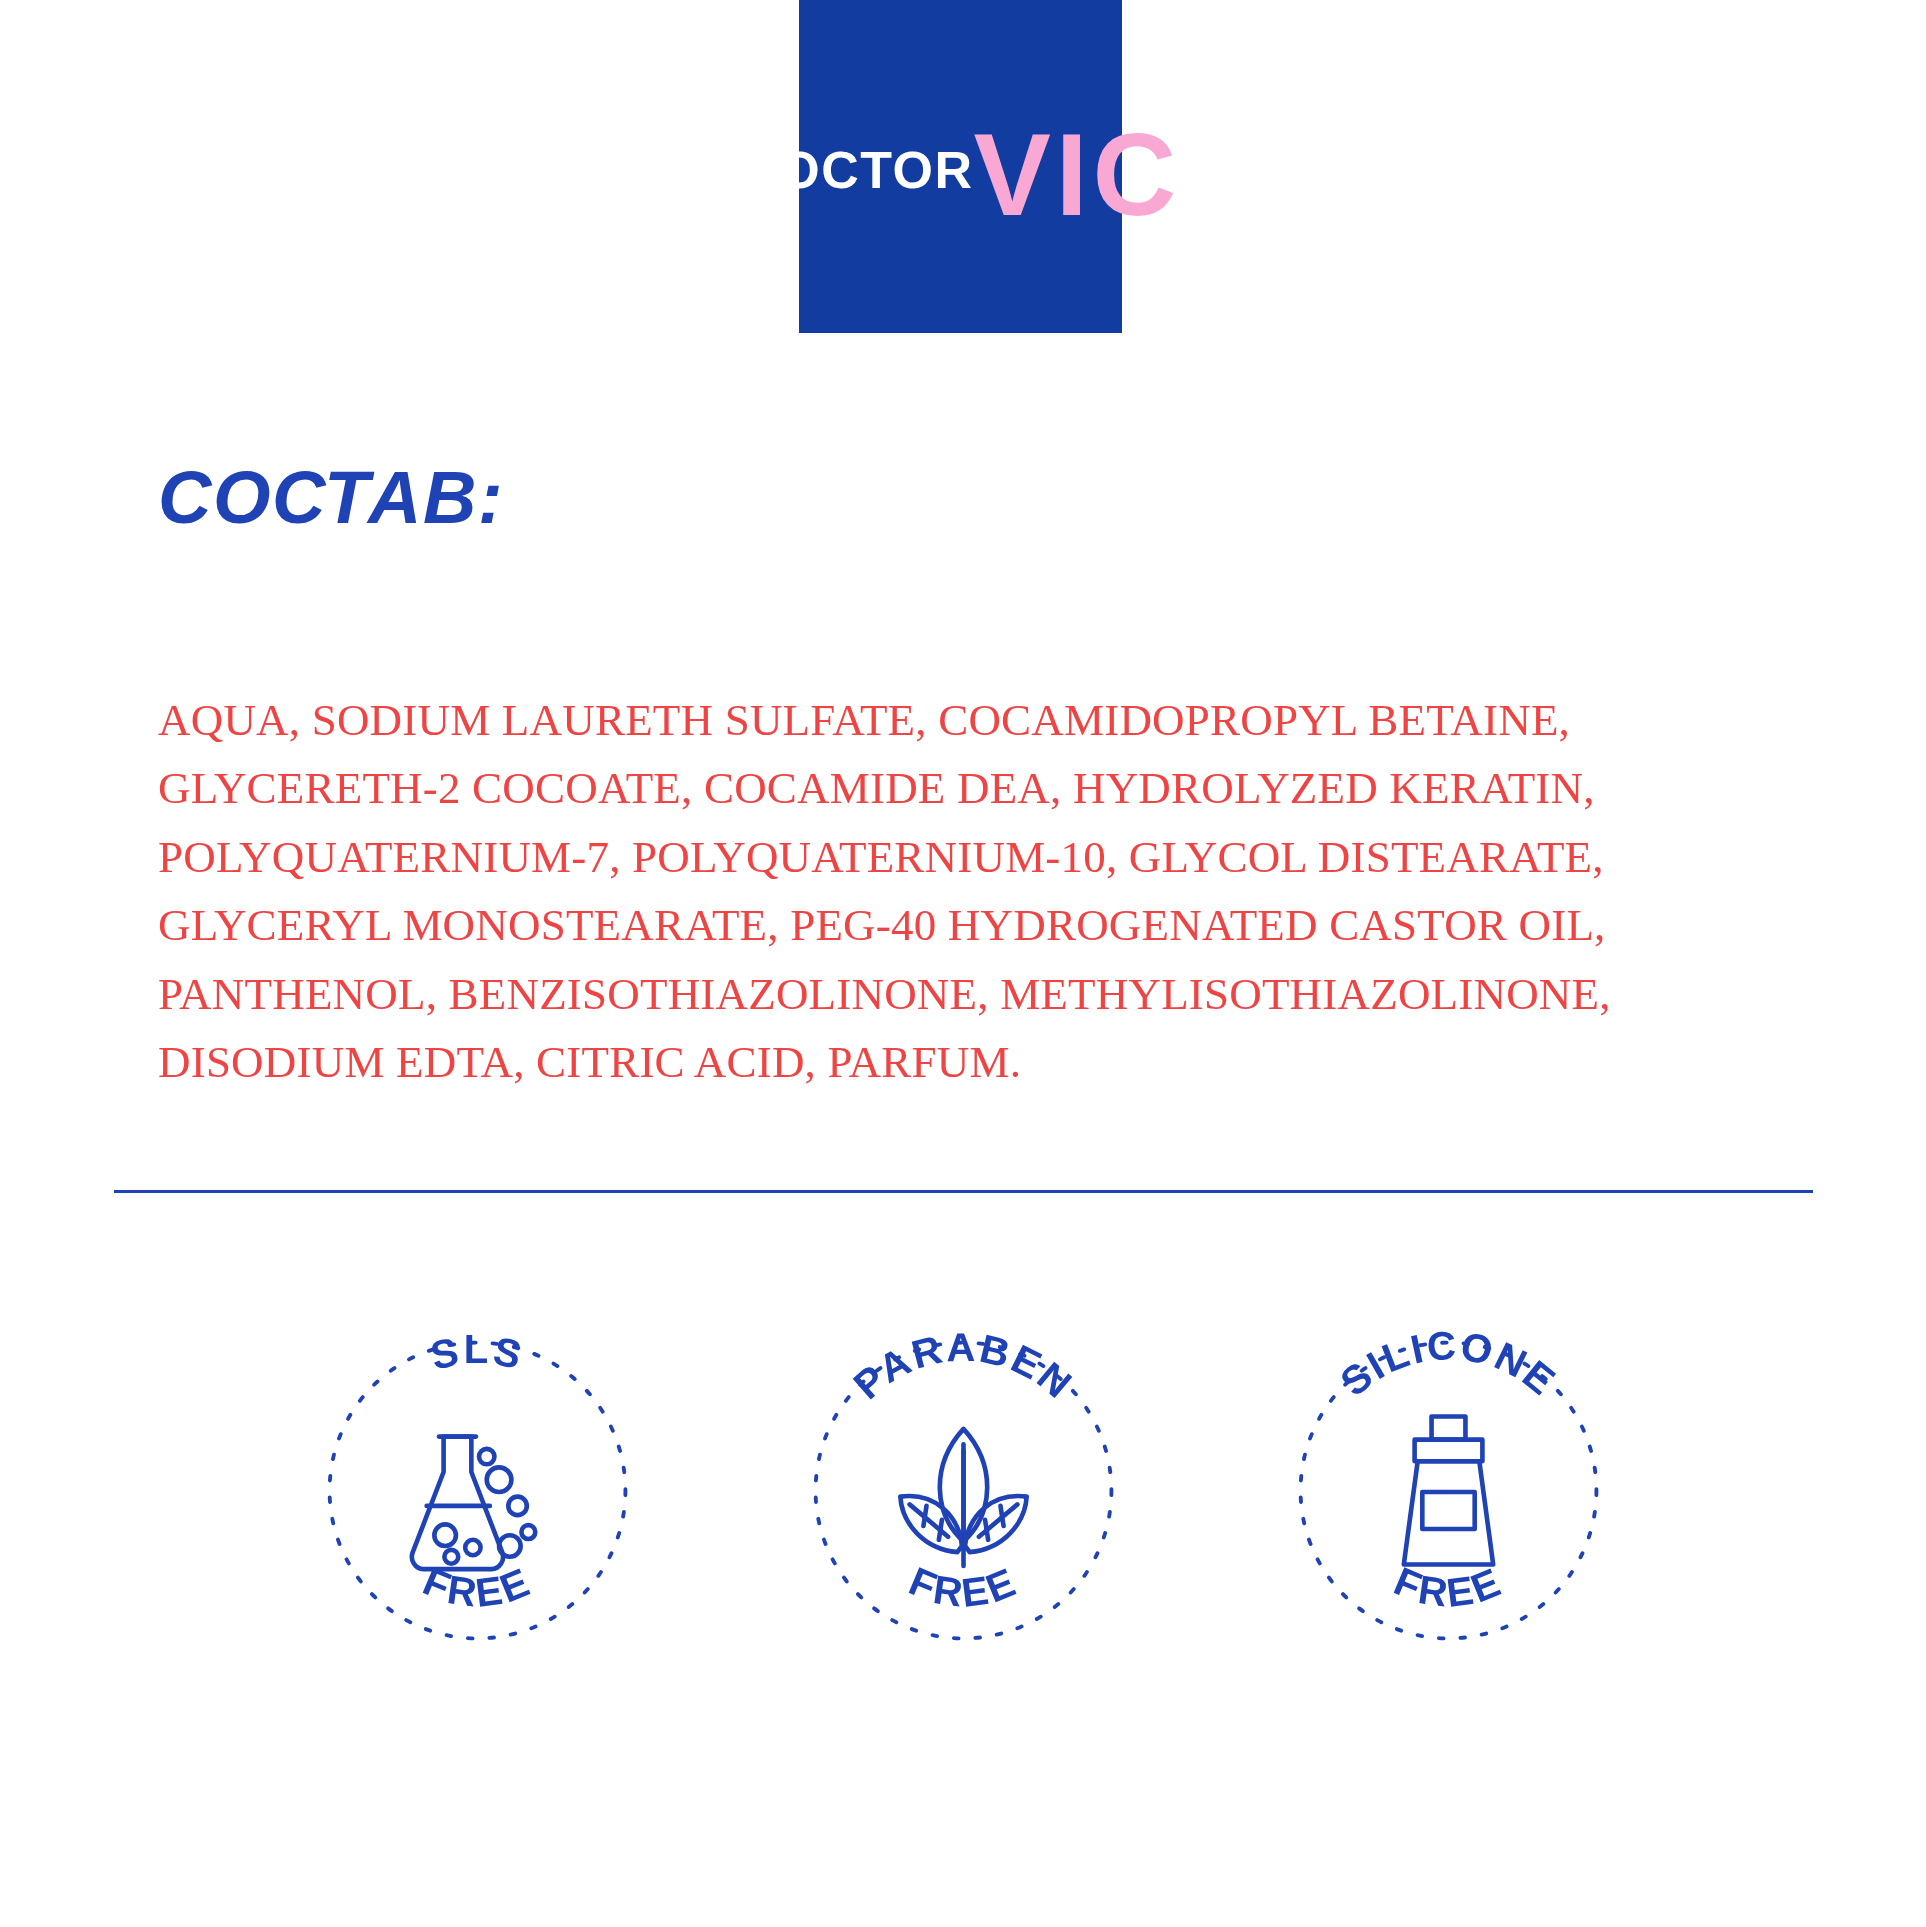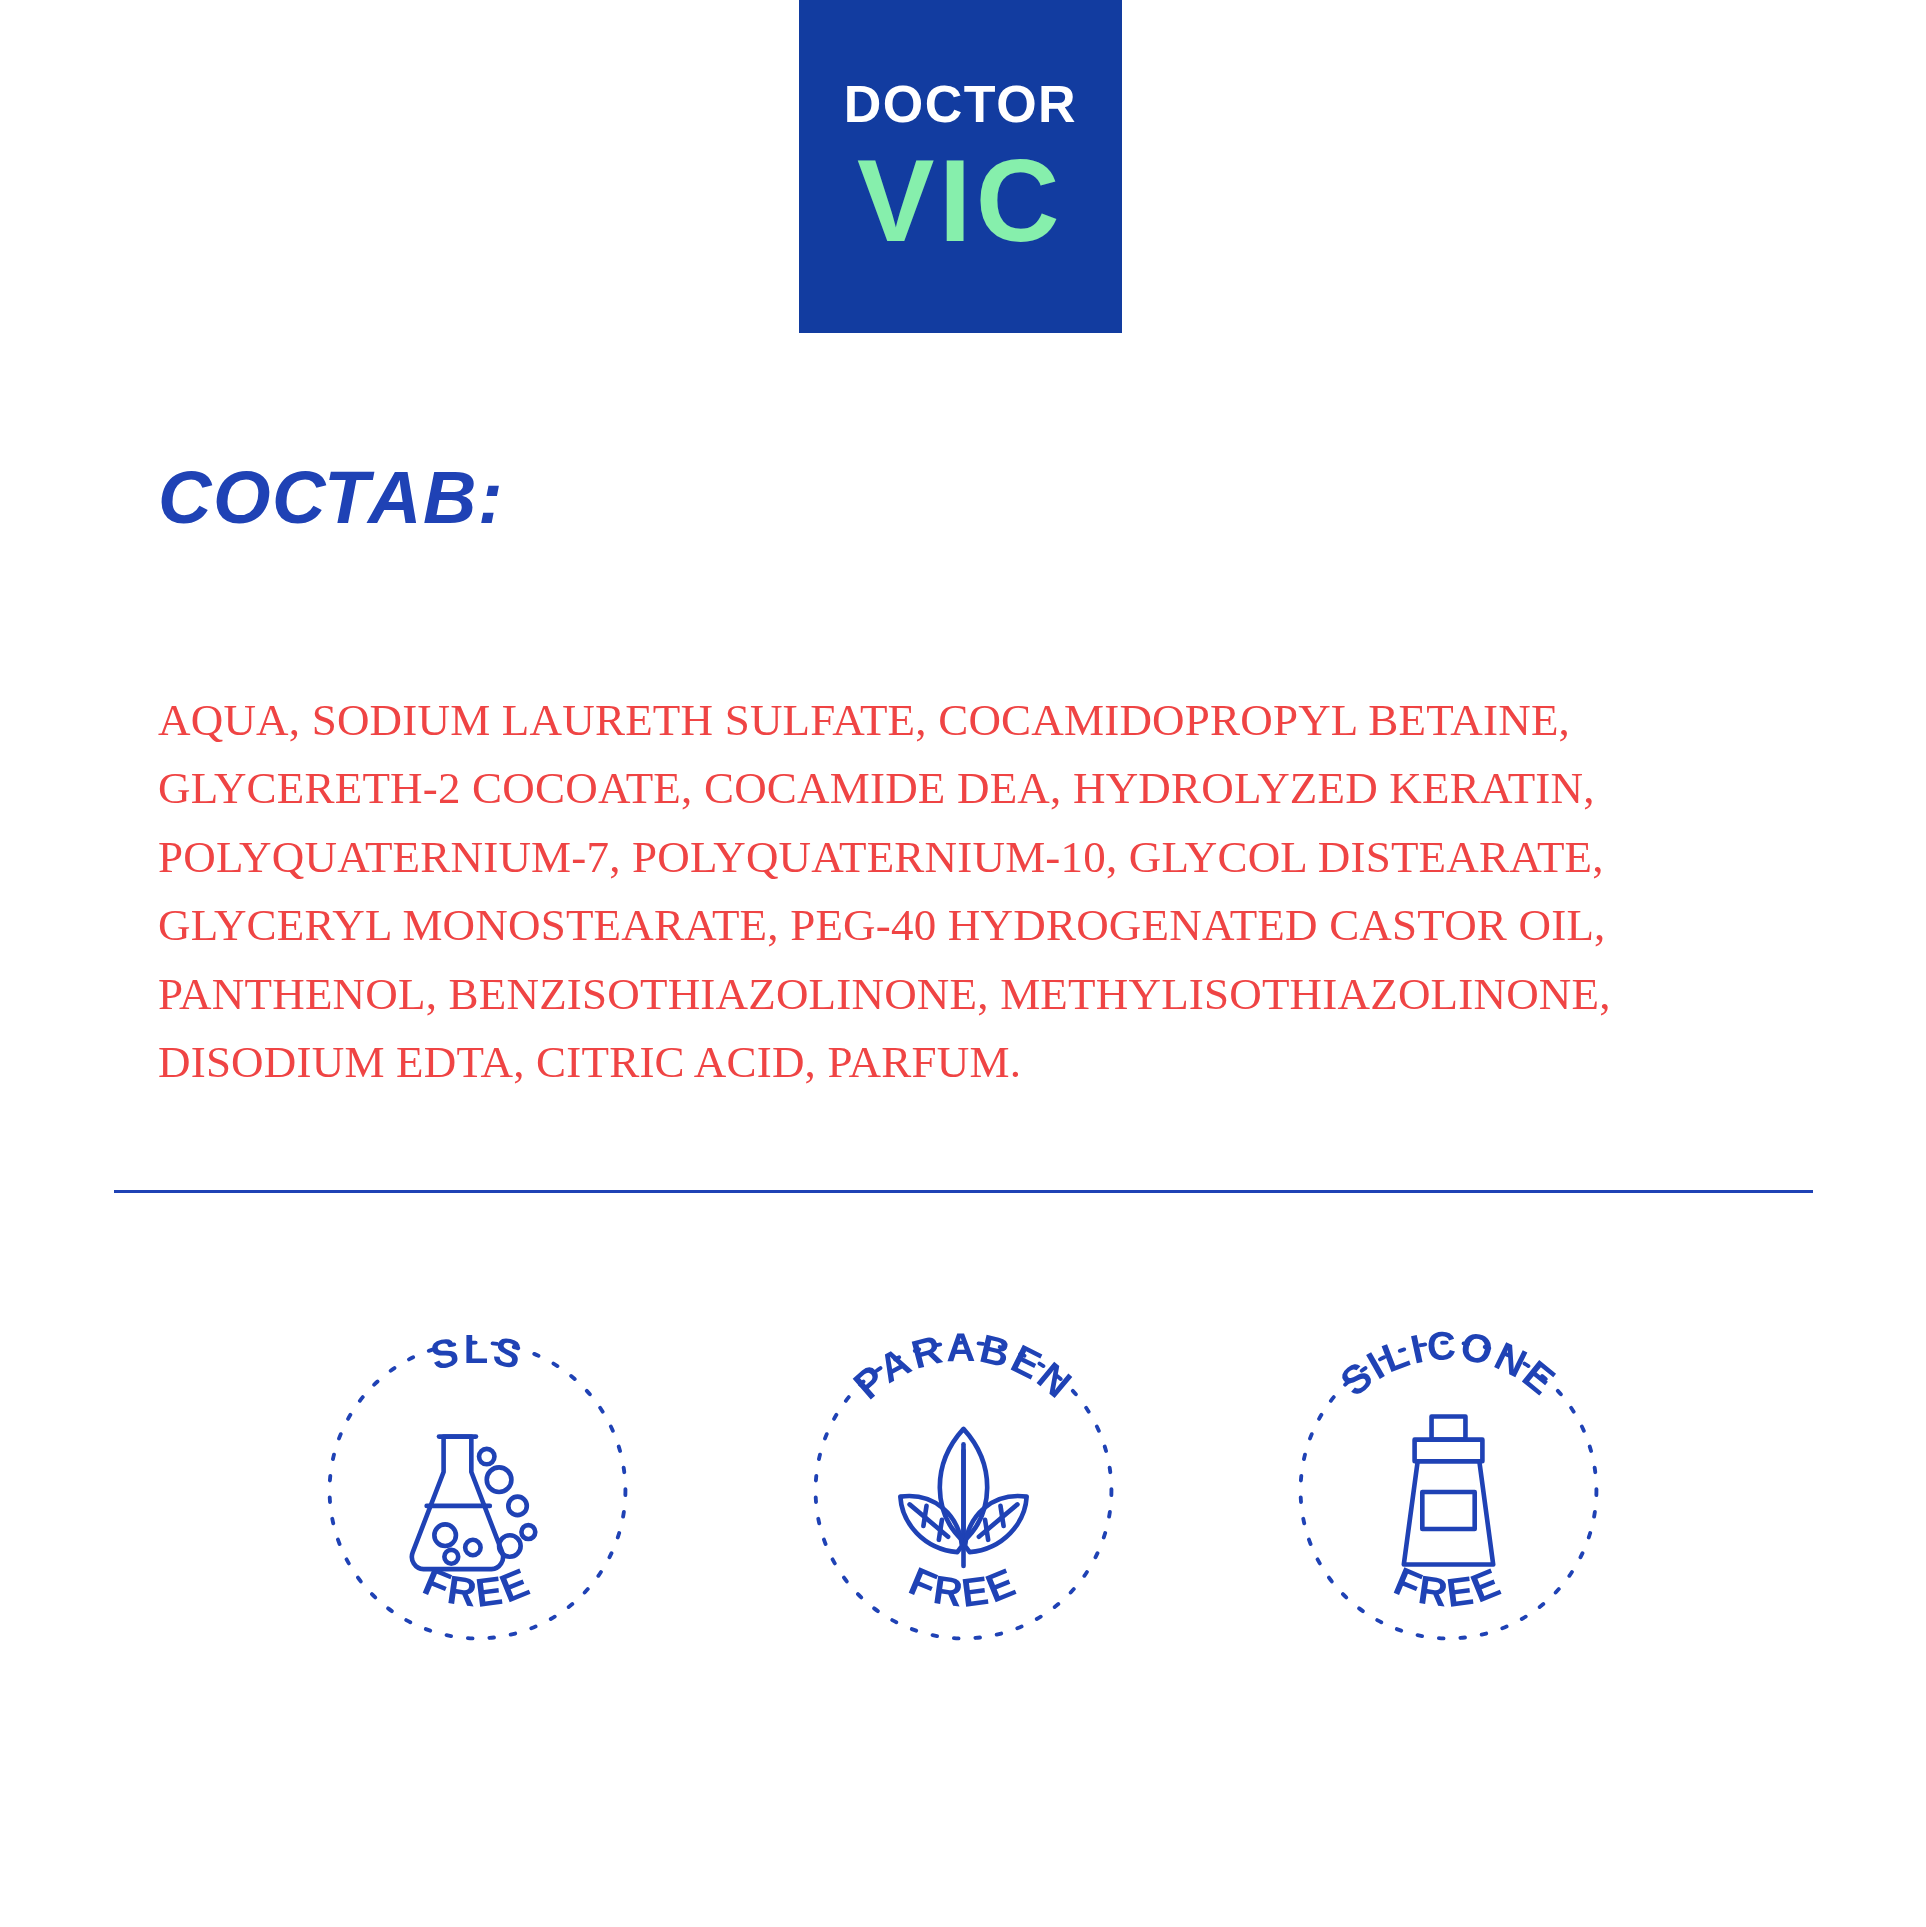--- a/index.html
+++ b/index.html
@@ -21,35 +21,35 @@
 
   
   .logo-block {
     position: absolute;
     left: 799px;
     top: 0px;
     width: 323px;
     height: 333px;
     background: #123ca0;
     display: flex;
-    flex-direction: column;
+    flex-direction: row;
     align-items: center;
     justify-content: center;
     padding-top: 7.7px;
   }
   .logo-top {
     color: #ffffff;
     font-size: 52px;
     font-weight: bold;
     letter-spacing: 1.5px;
     line-height: 1;
     font-family: "Liberation Sans", sans-serif;
   }
   .logo-bottom {
-    color: #86efac;
+    color: #f9a8d4;
     font-size: 116px;
     font-weight: bold;
     letter-spacing: 4.6px;
     line-height: 1.05;
     margin-top: 10.8px;
     font-family: "Liberation Sans", sans-serif;
   }
 
   
   .heading {

